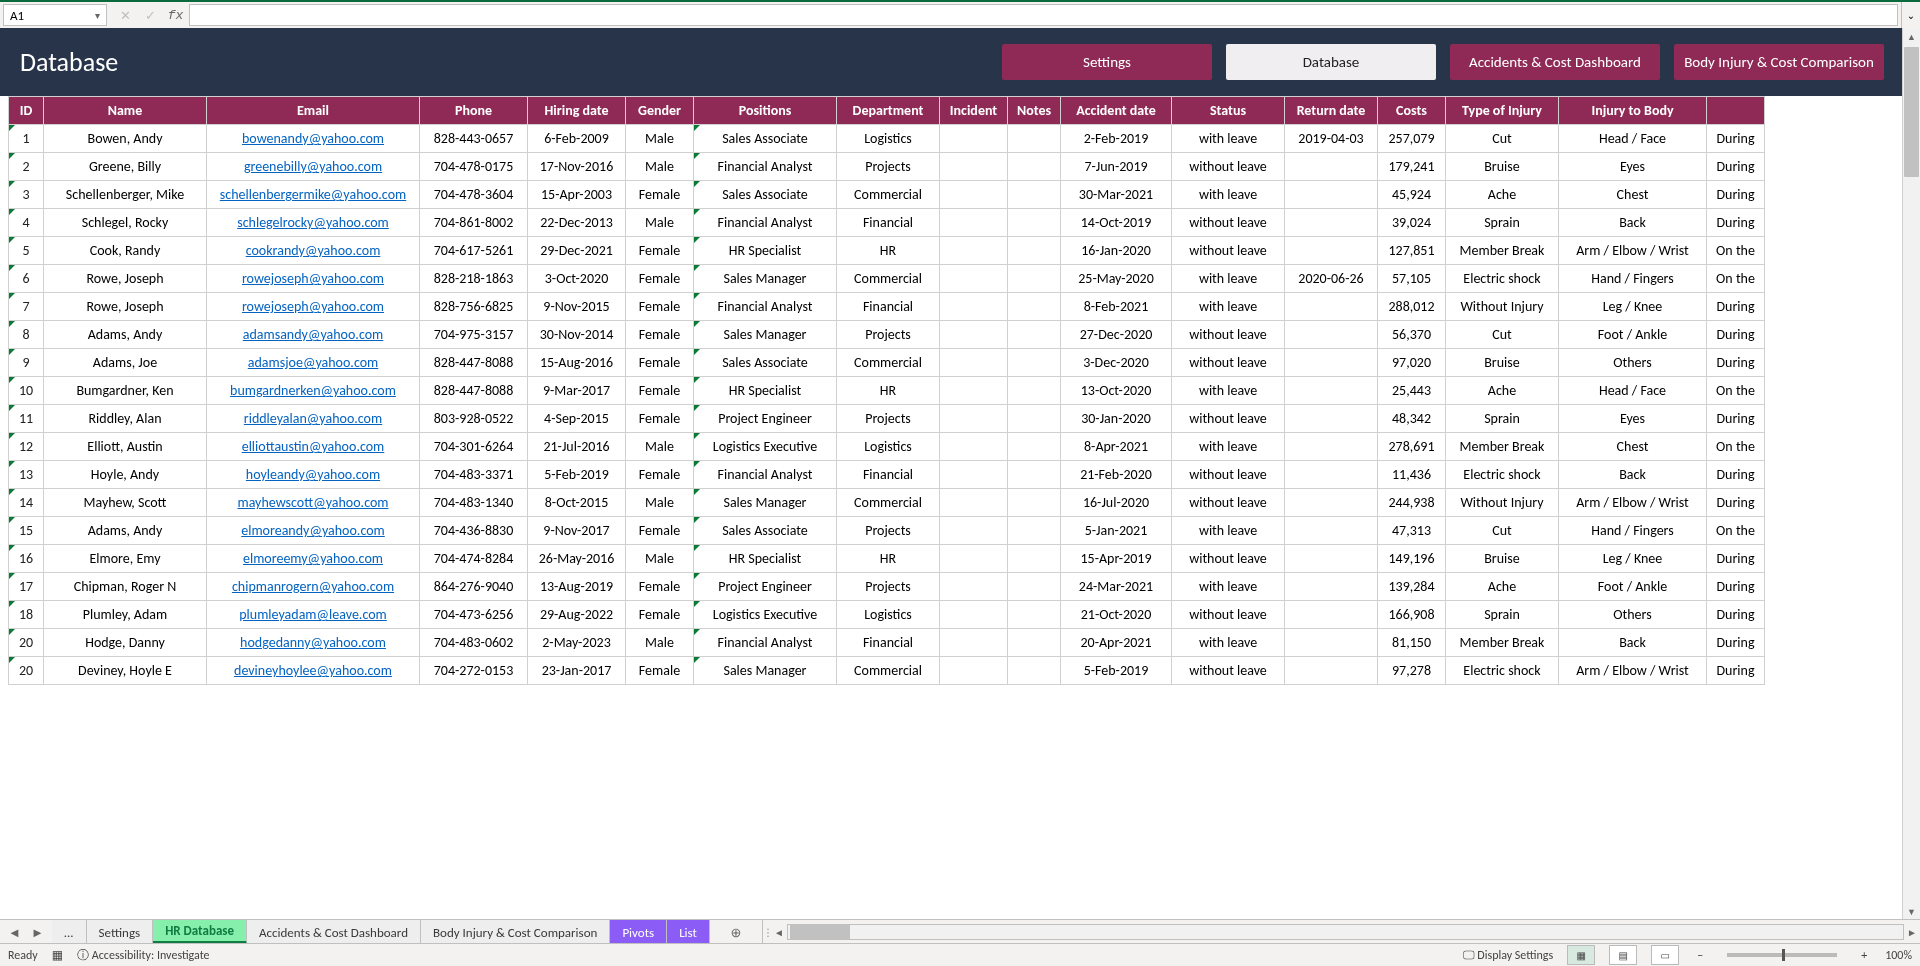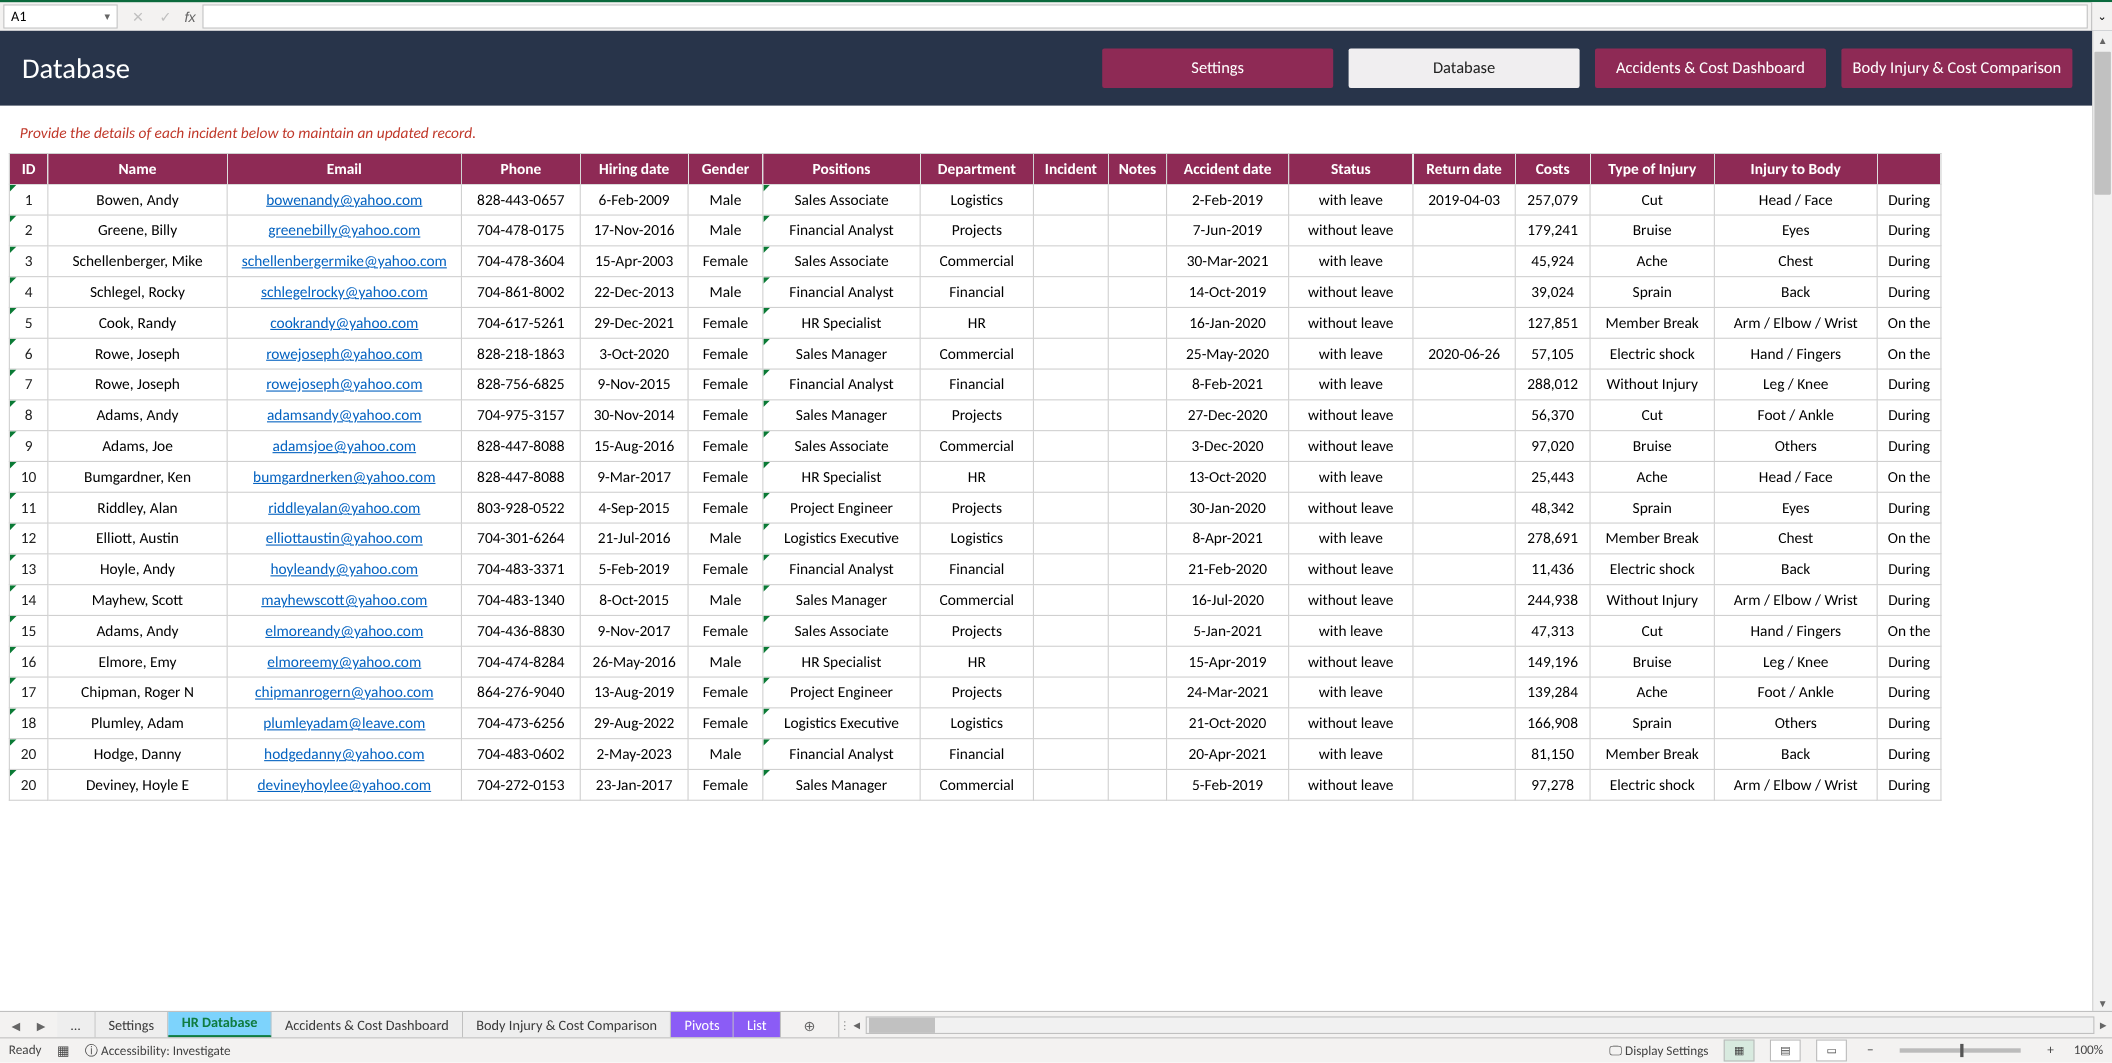--- a/index.html
+++ b/index.html
@@ -28,21 +28,21 @@
     align-items: center;
     background: #fff;
     border: 1px solid #c0c0c0;
     margin: 2px 1px 2px 3px;
     padding: 0 6px;
     justify-content: space-between;
   }
   .namebox .drop { font-size: 10px; color:#666; }
   .fx-sep { width: 6px; }
   .fx-actions { display:flex; align-items:center; padding:0 6px; gap:14px; color:#bfbfbf; }
-  .fx-label { font-style: italic; font-family: Liberation Sans, sans-serif; color:#666; padding:2px 6px; display:flex; align-items:center; }
+  .fx-label { font-style: italic; font-family: Liberation Mono, monospace; color:#666; padding:2px 6px; display:flex; align-items:center; }
   .fx-input {
     flex:1;
     background:#fff;
     border:none;
     outline:none;
     margin:2px 3px 2px 0;
     border:1px solid #c0c0c0;
     padding:0 4px;
   }
   .fx-expand {
@@ -202,21 +202,21 @@
   .sheet-tab {
     padding:0 12px;
     display:flex;
     align-items:center;
     border-right:1px solid #c0c0c0;
     background:#eeeeee;
     cursor:pointer;
     color:#3a3a3a;
   }
   .sheet-tab.active {
-    background:#7dd3fc;
+    background:#86efac;
     border-bottom:3px solid #107c41;
     font-weight:600;
     color:#107c41;
   }
   .sheet-tab.dark {
     background:#8b5cf6;
     color:#fff;
   }
   .sheet-tab.add { width:28px; justify-content:center; background:transparent; border:none; color:#666;}
   .hscroll-area {
@@ -288,21 +288,20 @@
 
   <div class="banner">
     <div class="banner-title">Database</div>
     <div class="nav-btn primary">Settings</div>
     <div class="nav-btn active">Database</div>
     <div class="nav-btn primary">Accidents &amp; Cost Dashboard</div>
     <div class="nav-btn primary">Body Injury &amp; Cost Comparison</div>
     <div class="banner-right-spacer"></div>
   </div>
 
-  <div class="instruct">Provide the details of each incident below to maintain an updated record.</div>
 
   <div class="tbl-wrap">
     <table class="grid">
       <thead>
         <tr>
           <th class="col-id">ID</th>
           <th class="col-name">Name</th>
           <th class="col-email">Email</th>
           <th class="col-phone">Phone</th>
           <th class="col-hire">Hiring date</th>

